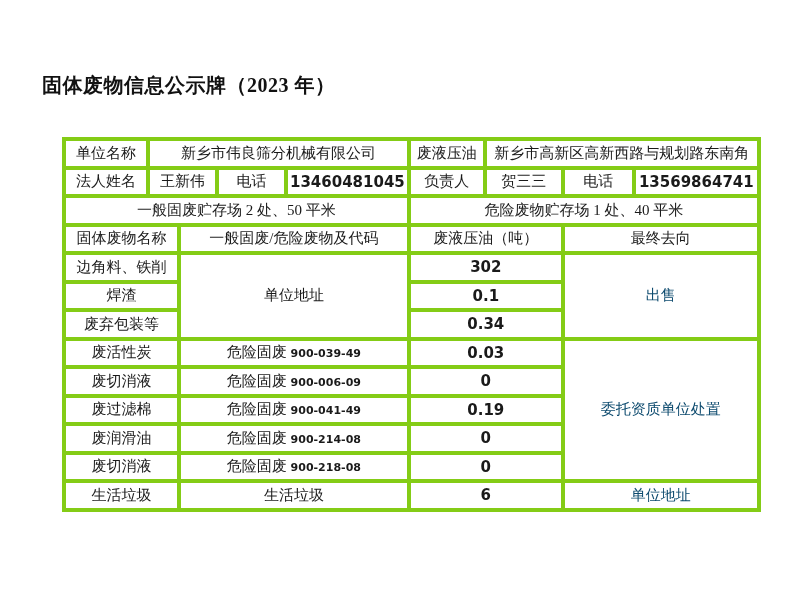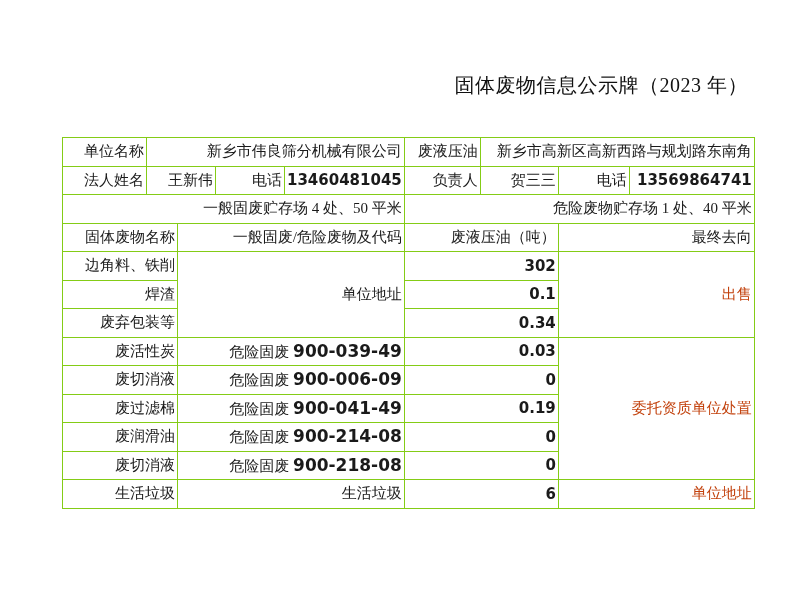--- a/index.html
+++ b/index.html
@@ -11,49 +11,49 @@
     overflow: hidden;
   }
   .page {
     position: relative;
     width: 800px; height: 600px;
     background: #ffffff;
   }
   .doc-title {
     position: absolute;
     left: 42px; top: 72px; width: 706px;
-    text-align: right;
+    text-align: left;
     font-size: 20px;
-    font-weight: normal;
+    font-weight: bold;
     letter-spacing: 0.5px;
     color: #111111;
   }
   table.waste-table {
     position: absolute;
     left: 62px; top: 137px;
     border-collapse: collapse;
     table-layout: fixed;
   }
   table.waste-table tr { height: 28.5px; }
   table.waste-table td {
-    border: 1px solid #84cc16;
-    text-align: right;
+    border: 4px solid #84cc16;
+    text-align: center;
     vertical-align: middle;
     font-size: 15px;
     padding: 0 2px;
     overflow: hidden;
     white-space: nowrap;
   }
   .num {
     font-family: "DejaVu Sans", sans-serif;
     font-weight: bold;
-    font-size: 17px;
+    font-size: 11px;
     letter-spacing: 0px;
   }
-  .blue { color: #c2410c; }
+  .blue { color: #0c4a6e; }
 </style>
 </head>
 <body>
 
 <div class="page">
 
   <div class="doc-title">固体废物信息公示牌（2023 年）</div>
 
   <table class="waste-table">
     <colgroup>
@@ -81,21 +81,21 @@
       <td colspan="2">王新伟</td>
       <td>电话</td>
       <td class="num">13460481045</td>
       <td>负责人</td>
       <td>贺三三</td>
       <td>电话</td>
       <td class="num">13569864741</td>
     </tr>
 
     <tr>
-      <td colspan="5">一般固废贮存场 4 处、50 平米</td>
+      <td colspan="5">一般固废贮存场 2 处、50 平米</td>
       <td colspan="4">危险废物贮存场 1 处、40 平米</td>
     </tr>
 
     <tr>
       <td colspan="2">固体废物名称</td>
       <td colspan="3">一般固废/危险废物及代码</td>
       <td colspan="2">废液压油（吨）</td>
       <td colspan="2">最终去向</td>
     </tr>
 

